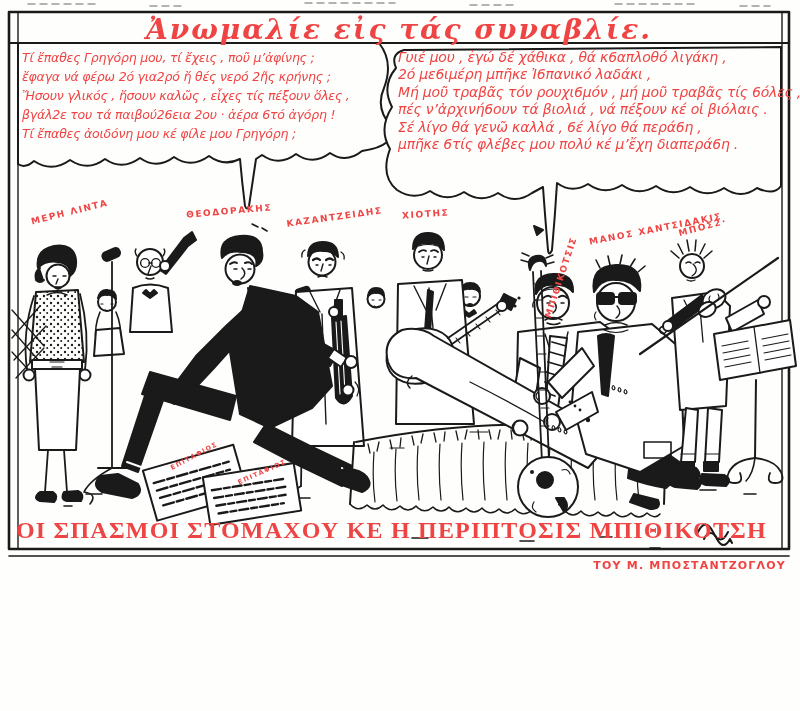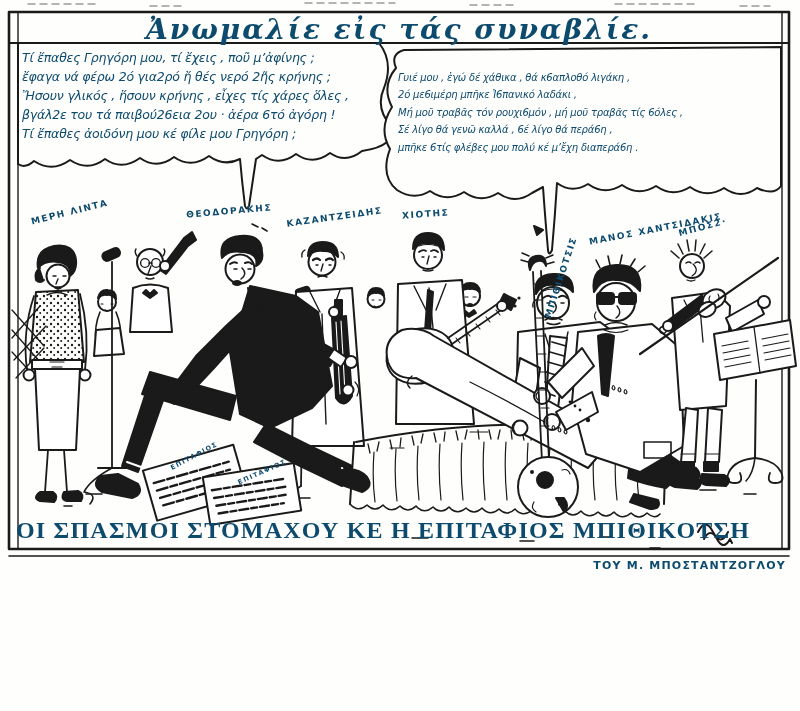--- a/index.html
+++ b/index.html
@@ -1,25 +1,25 @@
 <!DOCTYPE html>
 <html><head>
 <meta charset="utf-8">
 <style>
   html,body{margin:0;padding:0;background:#ffffff;}
   .page{position:relative;width:800px;height:711px;background:#fefefc;overflow:hidden;
-        font-family:"DejaVu Sans",sans-serif;color:#0c4a6e;}
+        font-family:"DejaVu Sans",sans-serif;color:#ef4444;}
   .abs{position:absolute;}
   .title{left:0;top:13px;width:798px;text-align:center;
          font-family:"DejaVu Serif",serif;font-style:italic;font-weight:700;
          font-size:28px;letter-spacing:2px;}
   .bubble-text{line-height:19px;font-size:12.5px;letter-spacing:-0.2px;white-space:nowrap;}
   .bubble-text .ln{height:19px;font-style:italic;}
   #bubL{left:22px;top:48px;width:362px;}
-  #bubR{left:398px;top:69px;width:382px;line-height:17.4px;font-size:10px;}
+  #bubR{left:398px;top:49px;width:382px;line-height:17.4px;font-size:14px;}
   #bubR .ln{height:17.4px;}
   .lbl{font-weight:700;font-size:9px;letter-spacing:1.6px;white-space:nowrap;}
   .caption{left:16px;top:517px;width:720px;font-family:"Liberation Serif","DejaVu Serif",serif;
            font-weight:700;font-size:24px;letter-spacing:1.2px;white-space:nowrap;}
   .credit{right:14px;top:559px;font-weight:700;font-size:11px;letter-spacing:1.2px;}
   .sheet-title{font-weight:700;font-size:6.5px;letter-spacing:1.4px;white-space:nowrap;}
 </style>
 </head>
 <body>
 
@@ -350,41 +350,42 @@
       <path d="M698,532 c5,-10 10,-10 15,0 c5,10 10,10 15,0"></path>
       <path d="M704,539 c4,-8 9,-8 13,0 c4,8 9,8 13,0 l2,4"></path>
     </g>
   </svg>
 
   <div class="abs title">Ἀνωμαλίε εἰς τάς συναβλίε.</div>
 
   <div class="abs bubble-text" id="bubL">
     <div class="ln">Τί ἔπαθες Γρηγόρη μου, τί ἔχεις , ποῦ μ’ἀφίνης ;</div>
     <div class="ln">ἔφαγα νά φέρω 2ό για2ρό ἤ θές νερό 2ῆς κρήνης ;</div>
-    <div class="ln">Ἤσουν γλικός , ἤσουν κρήνης , εἶχες τίς χάρες ὅλες ,</div>
+    <div class="ln">Ἤσουν γλικός , ἤσουν καλῶς , εἶχες τίς πέξουν ὅλες ,</div>
     <div class="ln">βγάλ2ε του τά παιβού26εια 2ου · ἀέρα 6τό ἀγόρη !</div>
     <div class="ln">Τί ἔπαθες ἀοιδόνη μου κέ φίλε μου Γρηγόρη ;</div>
   </div>
 
   <div class="abs bubble-text" id="bubR">
     <div class="ln">Γυιέ μου , ἐγώ δέ χάθικα , θά κ6απλοθό λιγάκη ,</div>
     <div class="ln">2ό με6ιμέρη μπῆκε Ἰ6πανικό λαδάκι ,</div>
     <div class="ln">Μή μοῦ τραβᾶς τόν ρουχι6μόν , μή μοῦ τραβᾶς τίς 6όλες ,</div>
+    <div class="ln">πές ν’ἀρχινή6ουν τά βιολιά , νά πέξουν κέ οἱ βιόλαις .</div>
     <div class="ln">Σέ λίγο θά γενῶ καλλά , 6έ λίγο θά περά6η ,</div>
     <div class="ln">μπῆκε 6τίς φλέβες μου πολύ κέ μ’ἔχη διαπερά6η .</div>
   </div>
 
   <div class="abs lbl" style="left:30px;top:207px;transform:rotate(-14deg)">ΜΕΡΗ ΛΙΝΤΑ</div>
   <div class="abs lbl" style="left:186px;top:206px;transform:rotate(-5deg)">ΘΕΟΔΟΡΑΚΗΣ</div>
   <div class="abs lbl" style="left:286px;top:212px;transform:rotate(-8deg)">ΚΑΖΑΝΤΖΕΙΔΗΣ</div>
   <div class="abs lbl" style="left:402px;top:209px;transform:rotate(-4deg)">ΧΙΟΤΗΣ</div>
   <div class="abs lbl" style="left:543px;top:316px;transform:rotate(-72deg);transform-origin:0 0">ΜΠΙΘΙΚΟΤΣΙΣ</div>
   <div class="abs lbl" style="left:588px;top:224px;transform:rotate(-11deg)">ΜΑΝΟΣ ΧΑΝΤΣΙΔΑΚΙΣ</div>
   <div class="abs lbl" style="left:678px;top:222px;transform:rotate(-15deg)">ΜΠΟΣ2·</div>
 
   <div class="abs sheet-title" style="left:168px;top:452px;transform:rotate(-28deg)">ΕΠΙΤΑΦΙΟΣ</div>
   <div class="abs sheet-title" style="left:236px;top:468px;transform:rotate(-24deg)">ΕΠΙΤΑΦΙΟΣ</div>
 
-  <div class="abs caption">ΟΙ ΣΠΑΣΜΟΙ ΣΤΟΜΑΧΟΥ ΚΕ Η ΕΠΙΤΑΦΙΟΣ ΜΠΙΘΙΚΟΤΣΗ</div>
+  <div class="abs caption">ΟΙ ΣΠΑΣΜΟΙ ΣΤΟΜΑΧΟΥ ΚΕ Η ΠΕΡΙΠΤΟΣΙΣ ΜΠΙΘΙΚΟΤΣΗ</div>
 
   <div class="abs credit">ΤΟΥ Μ. ΜΠΟΣΤΑΝΤΖΟΓΛΟΥ</div>
 
 </div>
 
 </body></html>

